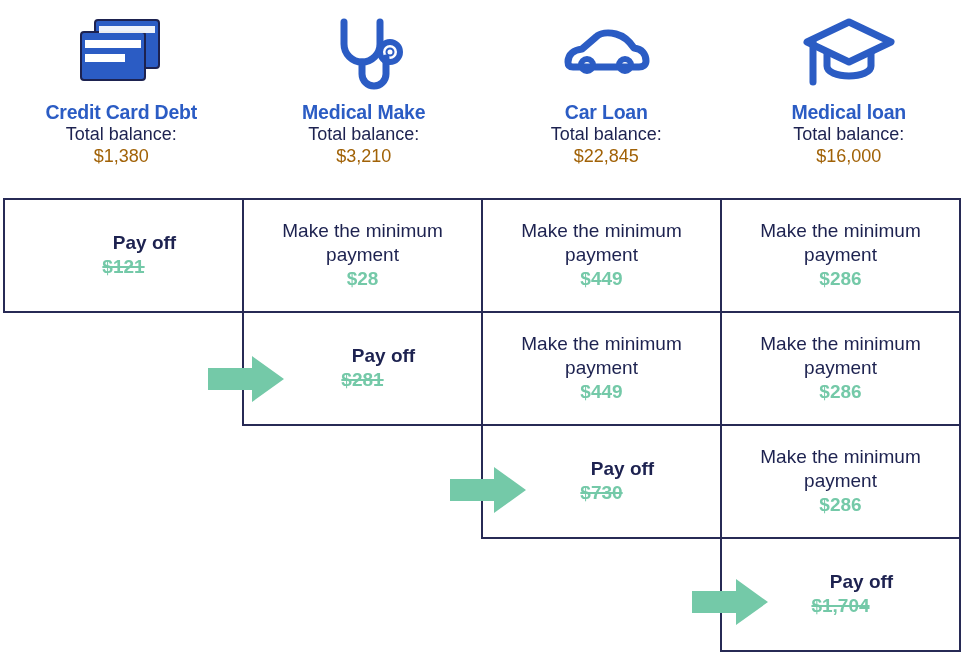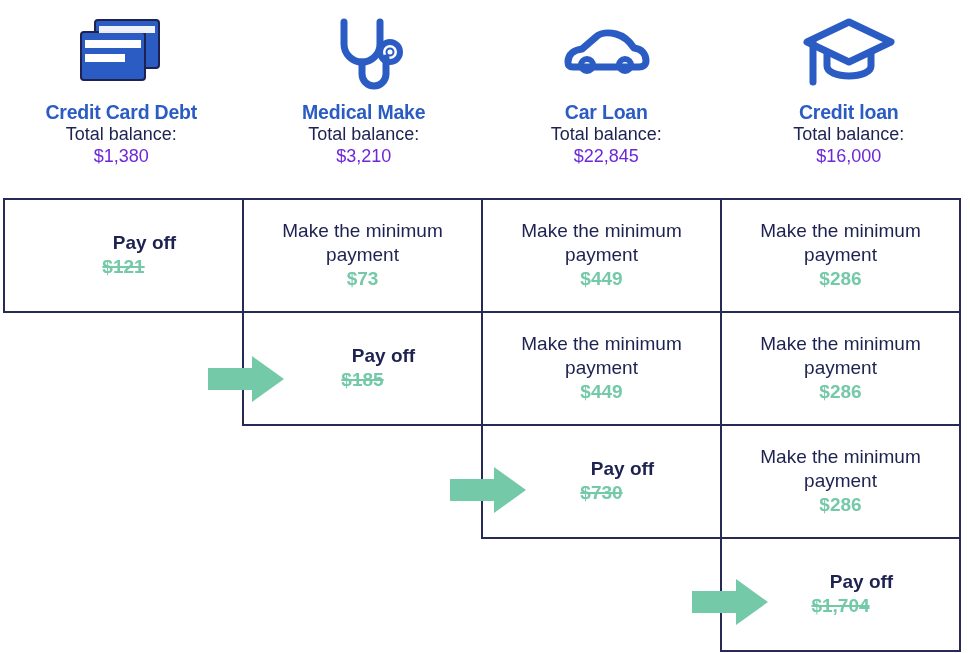--- a/index.html
+++ b/index.html
@@ -57,21 +57,21 @@
     margin-top: 2px;
   }
   .debt-balance-label {
     font-size: 18px;
     color: #1d2250;
     line-height: 1.22;
     text-align: left;
   }
   .debt-balance-value {
     font-size: 18px;
-    color: #6d28d9;
+    color: #a16207;
     line-height: 1.22;
     text-align: center;
   }
 
   
   .grid {
     position: absolute;
     left: 3px;
     top: 198px;
     width: 964px;
@@ -196,56 +196,56 @@
     </div>
 
     <div class="debt-col">
       <div class="debt-icon">
         <svg width="100" height="78" viewBox="0 0 100 78" aria-hidden="true">
           <path d="M50 8 L92 28 L50 48 L8 28 Z" fill="none" stroke="#2b5cc4" stroke-width="7" stroke-linejoin="round"></path>
           <path d="M28 36 L28 52 C28 58 38 62 50 62 C62 62 72 58 72 52 L72 36" fill="none" stroke="#2b5cc4" stroke-width="7" stroke-linejoin="round"></path>
           <path d="M14 26 L14 68" fill="none" stroke="#2b5cc4" stroke-width="7" stroke-linecap="round"></path>
         </svg>
       </div>
-      <div class="debt-title">Credit loan</div>
+      <div class="debt-title">Medical loan</div>
       <div class="debt-balance-label">Total balance:</div>
       <div class="debt-balance-value">$16,000</div>
     </div>
 
   </div>
 
   <div class="grid">
 
     <div class="row row-1">
       <div class="cell">
         <div class="cell-line bold">Pay off</div>
         <div class="cell-amount struck">$121</div>
       </div>
       <div class="cell">
         <div class="cell-line">Make the minimum</div>
         <div class="cell-line">payment</div>
-        <div class="cell-amount">$73</div>
+        <div class="cell-amount">$28</div>
       </div>
       <div class="cell">
         <div class="cell-line">Make the minimum</div>
         <div class="cell-line">payment</div>
         <div class="cell-amount">$449</div>
       </div>
       <div class="cell">
         <div class="cell-line">Make the minimum</div>
         <div class="cell-line">payment</div>
         <div class="cell-amount">$286</div>
       </div>
     </div>
 
     <div class="row row-2">
       <div class="cell empty"></div>
       <div class="cell">
         <div class="cell-line bold">Pay off</div>
-        <div class="cell-amount struck">$185</div>
+        <div class="cell-amount struck">$281</div>
       </div>
       <div class="cell">
         <div class="cell-line">Make the minimum</div>
         <div class="cell-line">payment</div>
         <div class="cell-amount">$449</div>
       </div>
       <div class="cell">
         <div class="cell-line">Make the minimum</div>
         <div class="cell-line">payment</div>
         <div class="cell-amount">$286</div>

